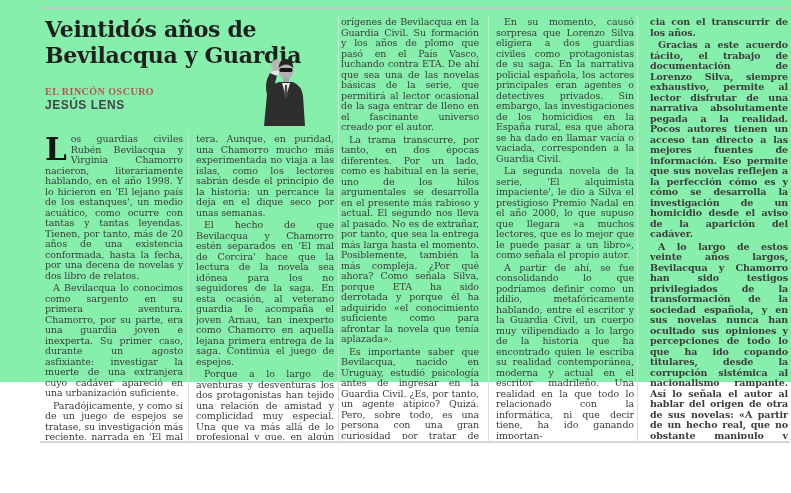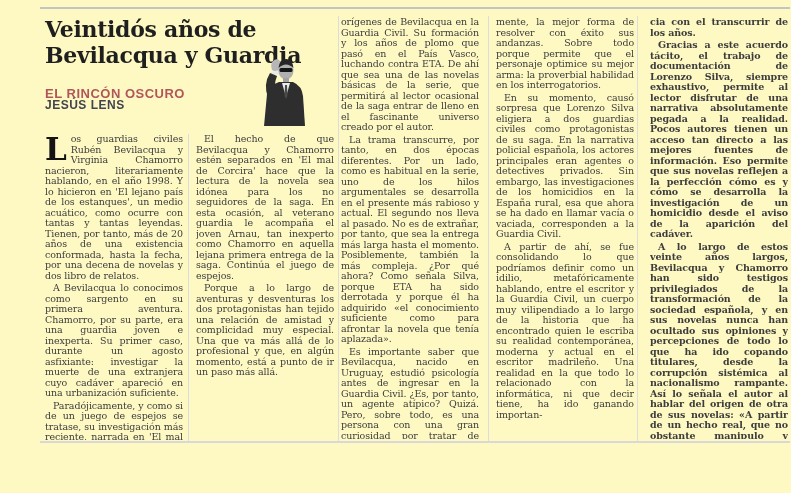--- a/index.html
+++ b/index.html
@@ -2,21 +2,21 @@
 <html lang="es"><head>
 <meta charset="utf-8">
 <style>
   html, body {
     margin: 0; padding: 0;
     background: #ffffff;
     width: 791px; height: 493px;
     overflow: hidden;
     font-family: "DejaVu Serif", serif;
   }
-  .page { position: relative; width: 791px; height: 493px; background: #fef9c3; }
+  .page { position: relative; width: 791px; height: 382px; background: #86efac; }
 
   .top-rule {
     position: absolute; left: 40px; top: 7px; width: 750px; height: 2px;
     background: #c4c4c4;
   }
   .bottom-rule {
     position: absolute; left: 40px; top: 441px; width: 750px; height: 2px;
     background: #d8d8d8;
   }
 
@@ -24,22 +24,22 @@
   .headline h1 {
     margin: 0; padding: 0;
     font-family: "DejaVu Serif", serif;
     font-weight: bold;
     font-size: 22px; line-height: 26px;
     letter-spacing: -0.3px;
     color: #1f1f1f;
   }
   .kicker {
     position: absolute; left: 0; top: 70px;
-    font-family: Liberation Sans, sans-serif;
-    font-size: 13px; font-weight: bold; letter-spacing: 0.5px;
+    font-family: Liberation Serif, serif;
+    font-size: 10px; font-weight: bold; letter-spacing: 0.5px;
     color: #b2555b;
   }
   .byline {
     position: absolute; left: 0; top: 82px;
     font-family: "Liberation Sans", sans-serif;
     font-size: 12px; font-weight: bold; letter-spacing: 0.5px;
     color: #43444e;
   }
   .photo { position: absolute; left: 201px; top: 40px; width: 62px; height: 70px; }
 
@@ -112,31 +112,32 @@
       </svg>
     </div>
   </header>
 
   <div class="col col-1">
       <p><span class="dropcap">L</span>os guardias civiles Rubén Bevilacqua y Virginia Chamorro nacieron, literariamente hablando, en el año 1998. Y lo hicieron en 'El lejano país de los estanques', un medio acuático, como ocurre con tantas y tantas leyendas. Tienen, por tanto, más de 20 años de una existencia conformada, hasta la fecha, por una decena de novelas y dos libro de relatos.</p>
       <p class="indent">A Bevilacqua lo conocimos como sargento en su primera aventura. Chamorro, por su parte, era una guardia joven e inexperta. Su primer caso, durante un agosto asfixiante: investigar la muerte de una extranjera cuyo cadáver apareció en una urbanización suficiente.</p>
       <p class="indent">Paradójicamente, y como si de un juego de espejos se tratase, su investigación más reciente, narrada en 'El mal de Corcira', devuelve a los protagonistas a las Baleares. En este caso, el finado ha aparecido en Formen-</p>
     </div>
   <div class="col col-2">
+      <p>tera. Aunque, en puridad, una Chamorro mucho más experimentada no viaja a las islas, como los lectores sabrán desde el principio de la historia: un percance la deja en el dique seco por unas semanas.</p>
       <p class="indent">El hecho de que Bevilacqua y Chamorro estén separados en 'El mal de Corcira' hace que la lectura de la novela sea idónea para los no seguidores de la saga. En esta ocasión, al veterano guardia le acompaña el joven Arnau, tan inexperto como Chamorro en aquella lejana primera entrega de la saga. Continúa el juego de espejos.</p>
       <p class="indent">Porque a lo largo de aventuras y desventuras los dos protagonistas han tejido una relación de amistad y complicidad muy especial. Una que va más allá de lo profesional y que, en algún momento, está a punto de ir un paso más allá.</p>
     </div>
   <div class="col col-3">
       <p>orígenes de Bevilacqua en la Guardia Civil. Su formación y los años de plomo que pasó en el País Vasco, luchando contra ETA. De ahí que sea una de las novelas básicas de la serie, que permitirá al lector ocasional de la saga entrar de lleno en el fascinante universo creado por el autor.</p>
       <p class="indent">La trama transcurre, por tanto, en dos épocas diferentes. Por un lado, como es habitual en la serie, uno de los hilos argumentales se desarrolla en el presente más rabioso y actual. El segundo nos lleva al pasado. No es de extrañar, por tanto, que sea la entrega más larga hasta el momento. Posiblemente, también la más compleja. ¿Por qué ahora? Como señala Silva, porque ETA ha sido derrotada y porque él ha adquirido «el conocimiento suficiente como para afrontar la novela que tenía aplazada».</p>
       <p class="indent">Es importante saber que Bevilacqua, nacido en Uruguay, estudió psicología antes de ingresar en la Guardia Civil. ¿Es, por tanto, un agente atípico? Quizá. Pero, sobre todo, es una persona con una gran curiosidad por tratar de entender al otro. Y sus circunstancias. Al enemigo. Al malo. Al asesino. Escuchar y comprender no es sinónimo de justificar, transigir, aceptar, empatizar o simpatizar. Es, posible-</p>
     </div>
   <div class="col col-4">
-      <p>mente, la mejor forma de resolver con éxito sus andanzas. Sobre todo porque permite que el personaje optimice su mejor arma: la proverbial habilidad en los interrogatorios.</p>
       <p class="indent">En su momento, causó sorpresa que Lorenzo Silva eligiera a dos guardias civiles como protagonistas de su saga. En la narrativa policial española, los actores principales eran agentes o detectives privados. Sin embargo, las investigaciones de los homicidios en la España rural, esa que ahora se ha dado en llamar vacía o vaciada, corresponden a la Guardia Civil.</p>
+      <p class="indent">La segunda novela de la serie, 'El alquimista impaciente', le dio a Silva el prestigioso Premio Nadal en el año 2000, lo que supuso que llegara «a muchos lectores, que es lo mejor que le puede pasar a un libro», como señala el propio autor.</p>
       <p class="indent">A partir de ahí, se fue consolidando lo que podríamos definir como un idilio, metafóricamente hablando, entre el escritor y la Guardia Civil, un cuerpo muy vilipendiado a lo largo de la historia que ha encontrado quien le escriba su realidad contemporánea, moderna y actual en el escritor madrileño. Una realidad en la que todo lo relacionado con la informática, ni que decir tiene, ha ido ganando importan-</p>
     </div>
   <div class="col col-5">
       <p>cia con el transcurrir de los años.</p>
       <p class="indent">Gracias a este acuerdo tácito, el trabajo de documentación de Lorenzo Silva, siempre exhaustivo, permite al lector disfrutar de una narrativa absolutamente pegada a la realidad. Pocos autores tienen un acceso tan directo a las mejores fuentes de información. Eso permite que sus novelas reflejen a la perfección cómo es y cómo se desarrolla la investigación de un homicidio desde el aviso de la aparición del cadáver.</p>
       <p class="indent">A lo largo de estos veinte años largos, Bevilacqua y Chamorro han sido testigos privilegiados de la transformación de la sociedad española, y en sus novelas nunca han ocultado sus opiniones y percepciones de todo lo que ha ido copando titulares, desde la corrupción sistémica al nacionalismo rampante. Así lo señala el autor al hablar del origen de otra de sus novelas: «A partir de un hecho real, que no obstante manipulo y altero hasta convertirlo en absoluta ficción, construí esta novela que creo que habla de muchas realidades relevantes y candentes de esta España que se adentra con paso trémulo en la segunda década del siglo XXI». Una saga imprescindible de la narrativa policial de los últimos años.</p>
     </div>
 
   <div class="vsep vsep-1"></div>
   <div class="vsep vsep-2"></div>

